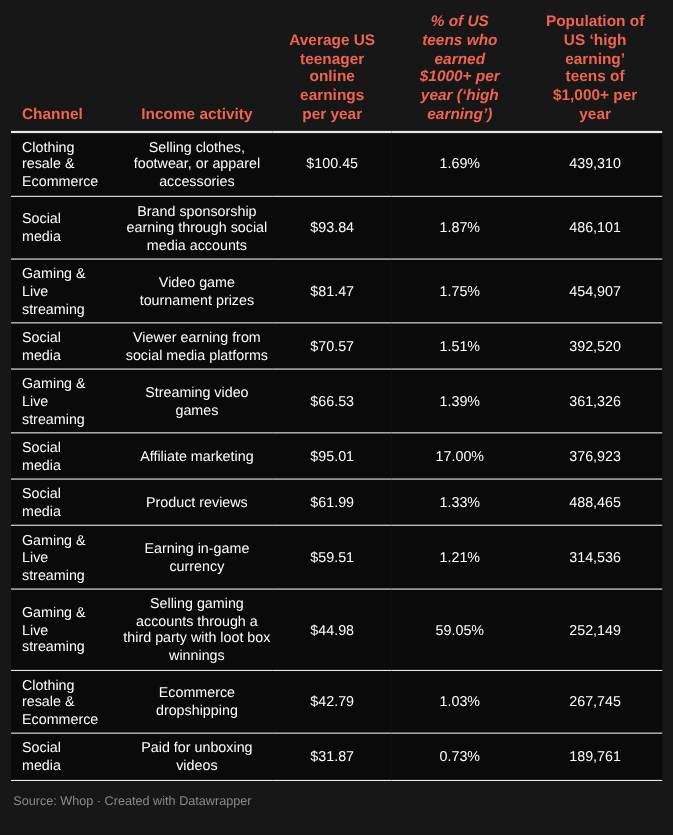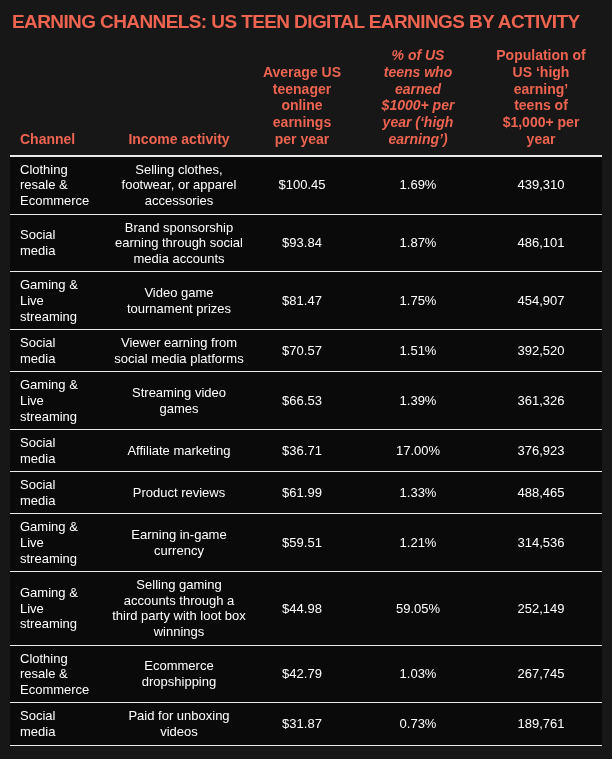--- a/index.html
+++ b/index.html
@@ -72,21 +72,20 @@
   footer.attribution{
     color:var(--footer-text);
     font-size:11.5px;
     margin:13px 2px 0 2px;
   }
 </style>
 </head>
 <body>
 
 <main class="page">
-  <h1 class="chart-title">EARNING CHANNELS: US TEEN DIGITAL EARNINGS BY ACTIVITY</h1>
 
   <table class="data-table">
     <colgroup>
       <col class="c1">
         <col class="c2">
         <col class="c3">
         <col class="c4">
         <col class="c5">
     </colgroup>
     <thead>
@@ -130,21 +129,21 @@
         <tr>
           <td class="col-channel">Gaming &amp; Live streaming</td>
           <td class="col-activity">Streaming video games</td>
           <td class="col-earnings">$66.53</td>
           <td class="col-percent">1.39%</td>
           <td class="col-population">361,326</td>
         </tr>
         <tr>
           <td class="col-channel">Social media</td>
           <td class="col-activity">Affiliate marketing</td>
-          <td class="col-earnings">$36.71</td>
+          <td class="col-earnings">$95.01</td>
           <td class="col-percent">17.00%</td>
           <td class="col-population">376,923</td>
         </tr>
         <tr>
           <td class="col-channel">Social media</td>
           <td class="col-activity">Product reviews</td>
           <td class="col-earnings">$61.99</td>
           <td class="col-percent">1.33%</td>
           <td class="col-population">488,465</td>
         </tr>
@@ -172,13 +171,14 @@
         <tr>
           <td class="col-channel">Social media</td>
           <td class="col-activity">Paid for unboxing videos</td>
           <td class="col-earnings">$31.87</td>
           <td class="col-percent">0.73%</td>
           <td class="col-population">189,761</td>
         </tr>
       </tbody>
   </table>
 
+  <footer class="attribution">Source: Whop · Created with Datawrapper</footer>
 </main>
 
 </body></html>

